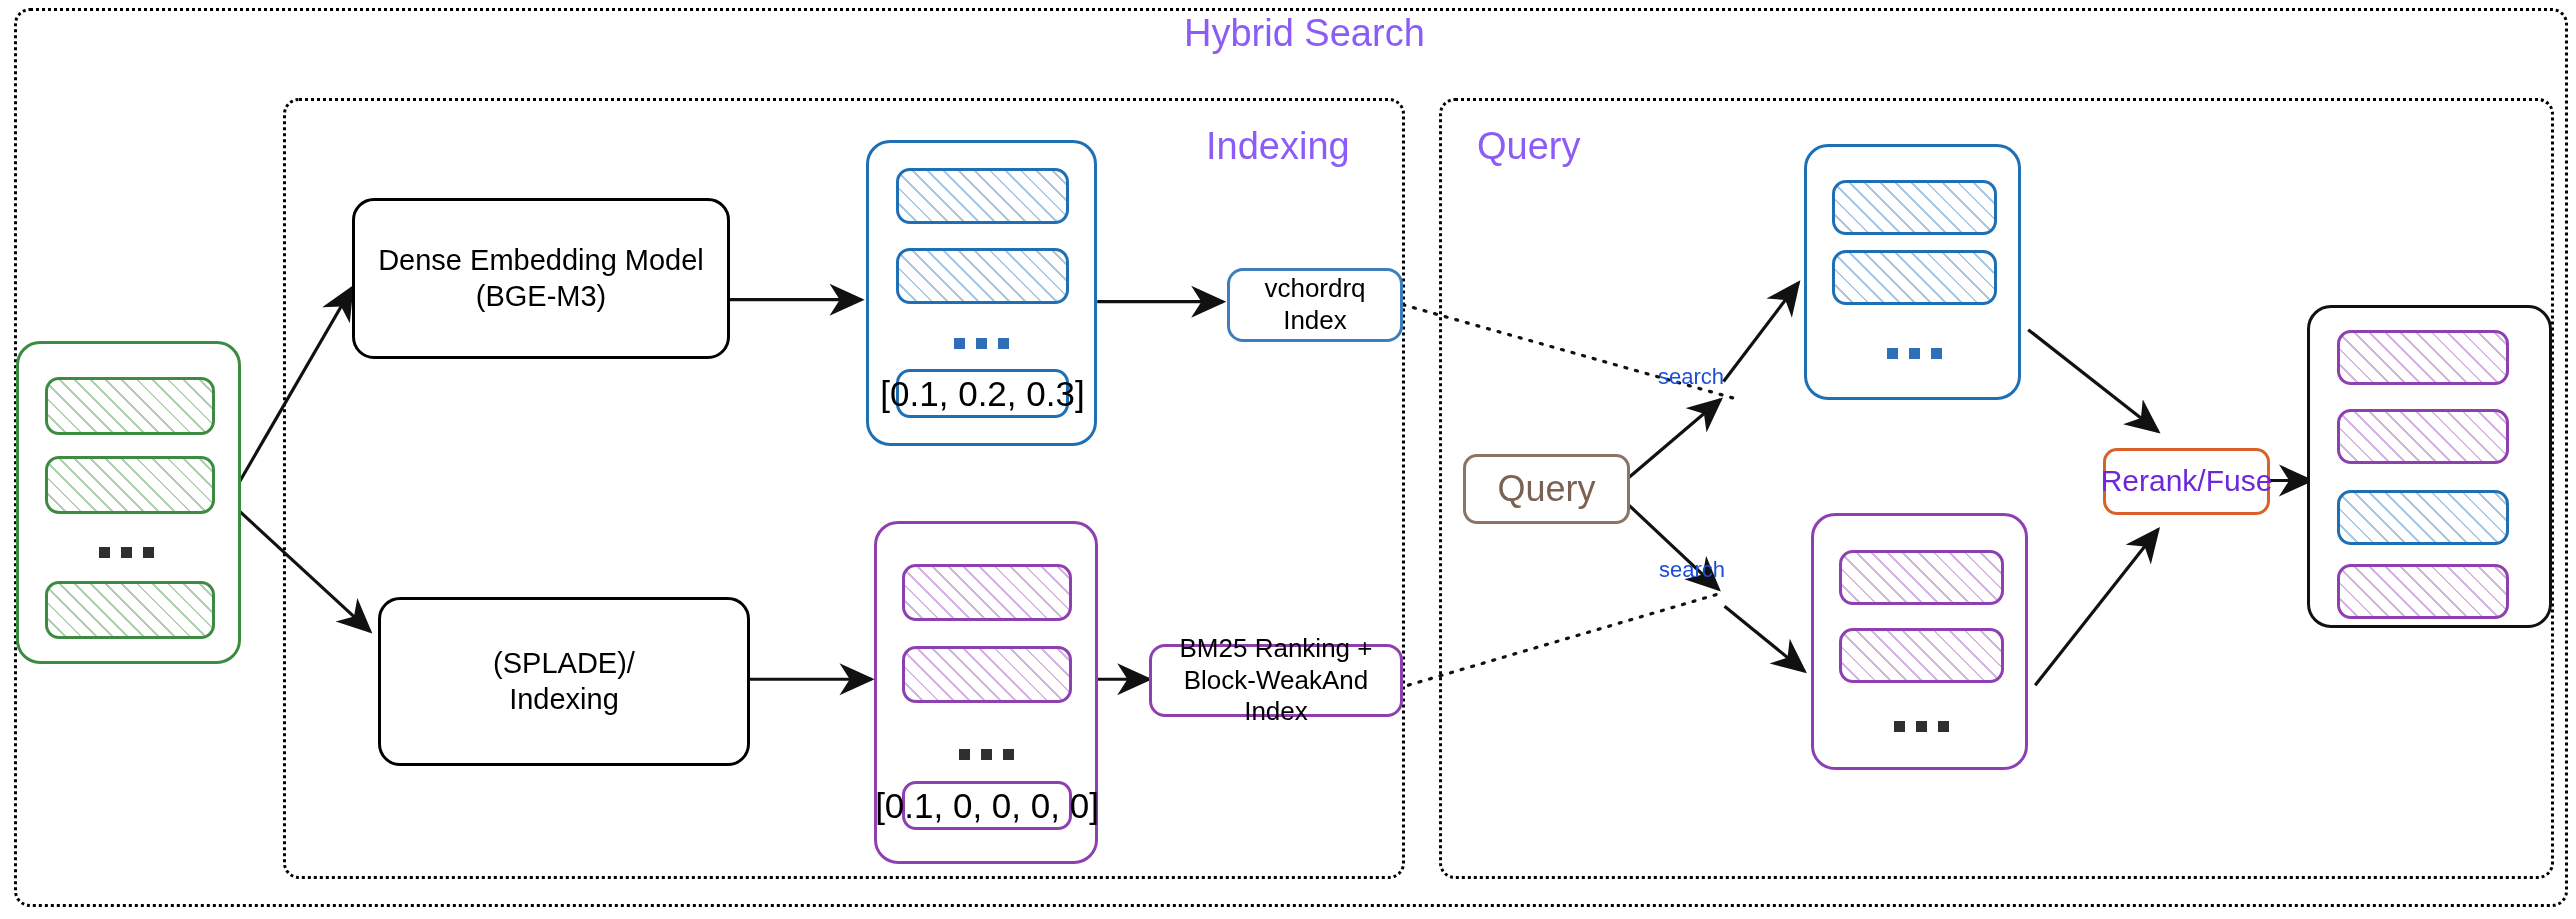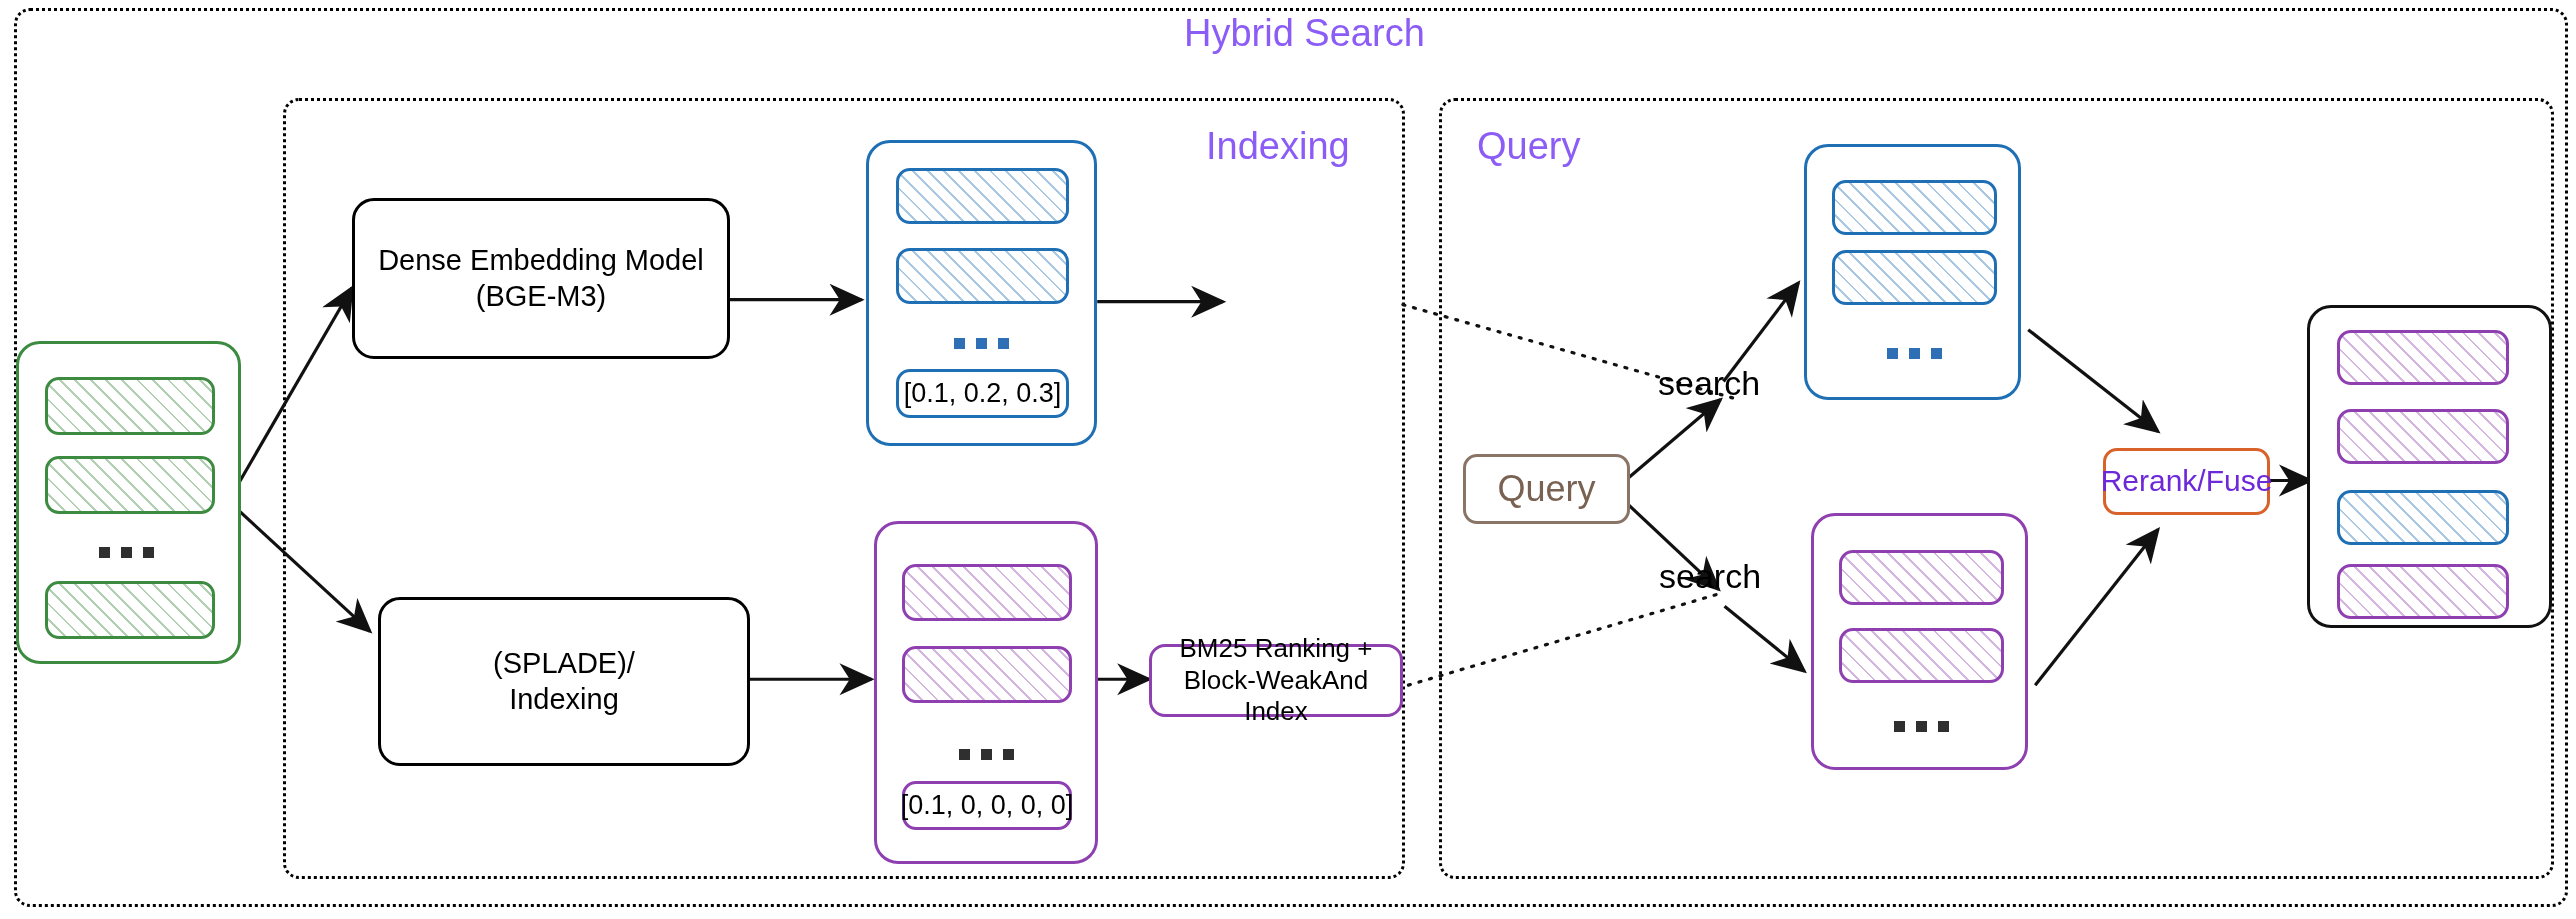--- a/index.html
+++ b/index.html
@@ -36,32 +36,32 @@
 
   
   .dots{position:absolute;display:flex;gap:11px;align-items:center;}
   .dots i{display:block;width:11px;height:11px;}
   .dots.green i{background:#2f2f2f;}
   .dots.blue i{background:#2f6fb5;}
   .dots.purple i{background:#2f2f2f;}
 
   
   .chip{position:absolute;box-sizing:border-box;border:3px solid #000;border-radius:14px;background:#fff;
-        display:flex;align-items:center;justify-content:center;font-size:27px;color:#000;white-space:nowrap;}
+        display:flex;align-items:center;justify-content:center;font-size:35px;color:#000;white-space:nowrap;}
   .chip.blue{border-color:#1f6fb5;}
   .chip.purple{border-color:#8e3fb0;}
 
   
   .node.vchordrq{border-color:#3d7ebd;color:#000;}
   .node.bm25{border-color:#8e3fb0;color:#000;}
   .node.querybox{border-color:#8a7466;color:#7a6253;font-size:36px;border-radius:14px;}
   .node.rerank{border-color:#d9622b;color:#6d28d9;font-size:30px;border-radius:14px;}
 
   
-  .edge-label{position:absolute;font-size:34px;color:#000000;white-space:nowrap;}
+  .edge-label{position:absolute;font-size:22px;color:#1d4ed8;white-space:nowrap;}
 
   svg.wires{position:absolute;left:0;top:0;width:2576px;height:919px;overflow:visible;pointer-events:none;}
 </style>
 </head>
 <body>
 
 <div id="canvas">
 
   <div class="group" style="left:14px;top:8px;width:2554px;height:899px;"></div>
   <div class="group-label" style="left:1184px;top:14px;">Hybrid Search</div>
@@ -138,20 +138,24 @@
     <div class="item blue" style="left:27px;top:25px;width:173px;height:56px;"></div>
     <div class="item blue" style="left:27px;top:105px;width:173px;height:56px;"></div>
     <div class="dots blue" style="left:85px;top:195px;">
       <i></i>
         <i></i>
         <i></i>
     </div>
     <div class="chip blue" style="left:27px;top:226px;width:173px;height:49px;">[0.1, 0.2, 0.3]</div>
   </div>
 
+  <div class="node small vchordrq" style="left:1227px;top:268px;width:176px;height:74px;flex-direction:column;">
+    <span>vchordrq</span>
+    <span>Index</span>
+  </div>
 
   <div class="stack purple" style="left:874px;top:521px;width:224px;height:343px;">
     <div class="item purple" style="left:25px;top:40px;width:170px;height:57px;"></div>
     <div class="item purple" style="left:25px;top:122px;width:170px;height:57px;"></div>
     <div class="dots purple" style="left:82px;top:225px;">
       <i></i>
         <i></i>
         <i></i>
     </div>
     <div class="chip purple" style="left:25px;top:257px;width:170px;height:49px;">[0.1, 0, 0, 0, 0]</div>

